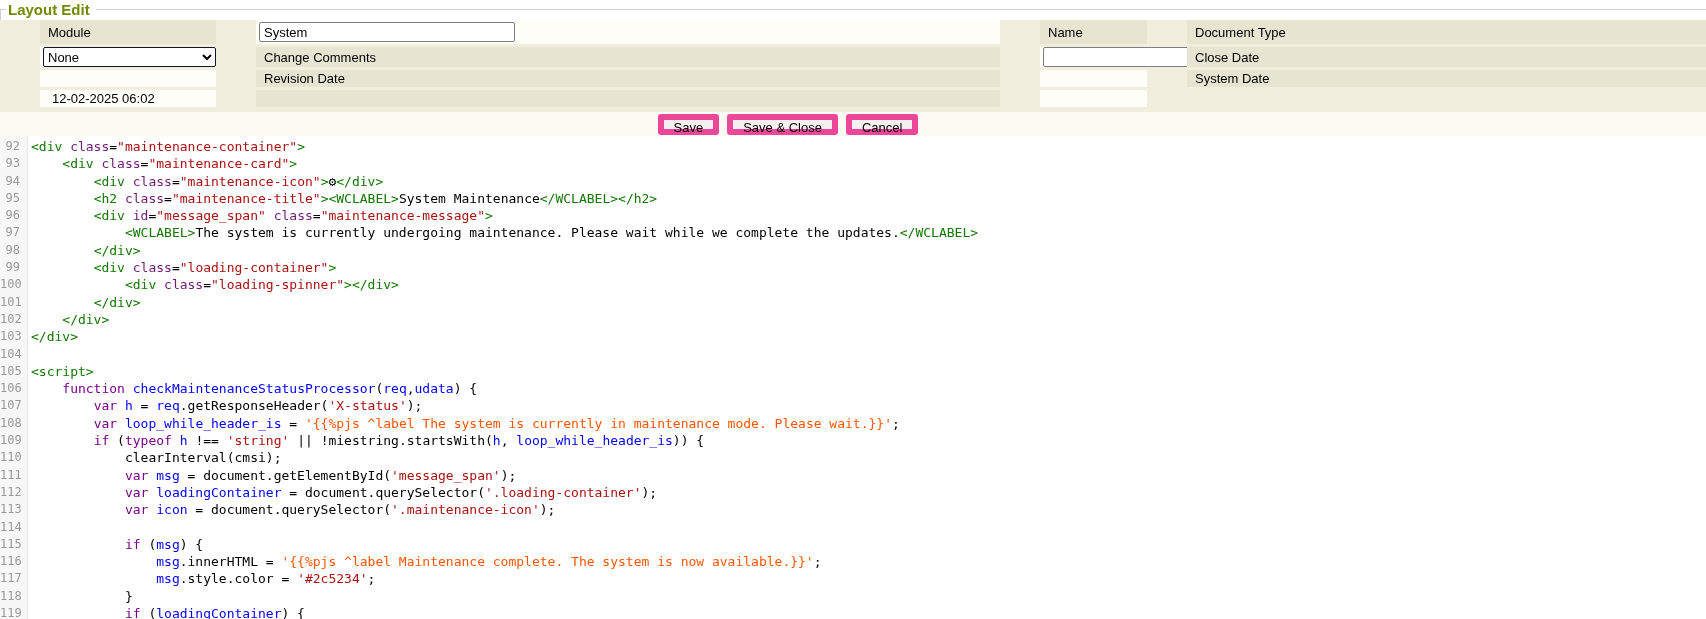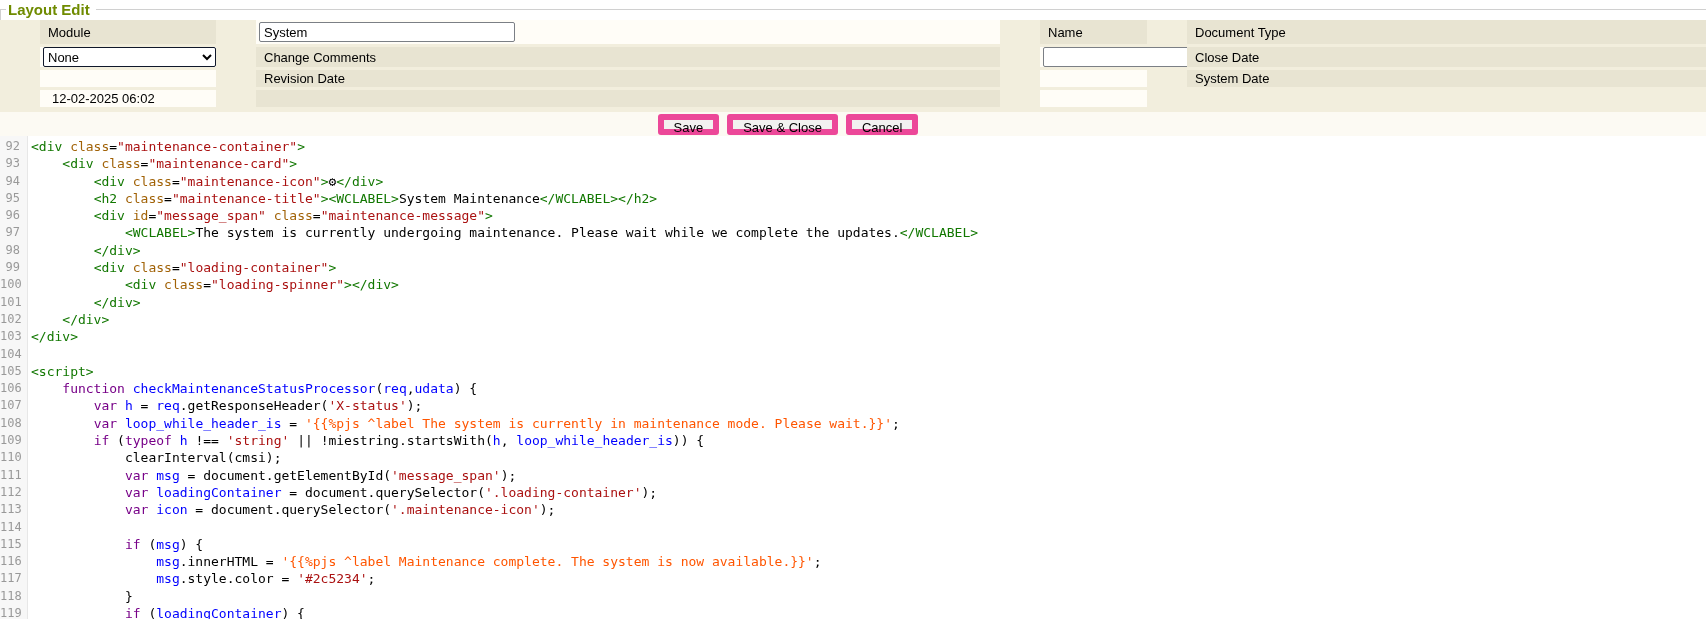--- a/index.html
+++ b/index.html
@@ -34,21 +34,21 @@
 
   
   .editor { flex:1; position:relative; background:#ffffff; overflow:hidden;
             font-family:"DejaVu Sans Mono", monospace; font-size:13px; line-height:17.3px; padding-top:2px; }
   .gutter-bg { position:absolute; left:0; top:0; bottom:0; width:28px; background:#f7f7f7;
                border-right:1px solid #e7e7e7; }
   .cm-line { display:flex; height:17.3px; position:relative; }
   .cm-gutter { width:24px; flex:none; text-align:right; color:#999; font-size:12px; padding-right:4px; }
   .cm-code { white-space:pre; padding-left:7px; color:#000; }
   .tok-t { color:#117700; }   
-  .tok-a { color:#a16207; }   
+  .tok-a { color:#701a75; }   
   .tok-s { color:#aa1111; }   
   .tok-o { color:#ff5500; }   
   .tok-k { color:#770088; }   
   .tok-d { color:#0000ff; }   
 </style>
 </head>
 <body>
 
 <div class="page">
 

